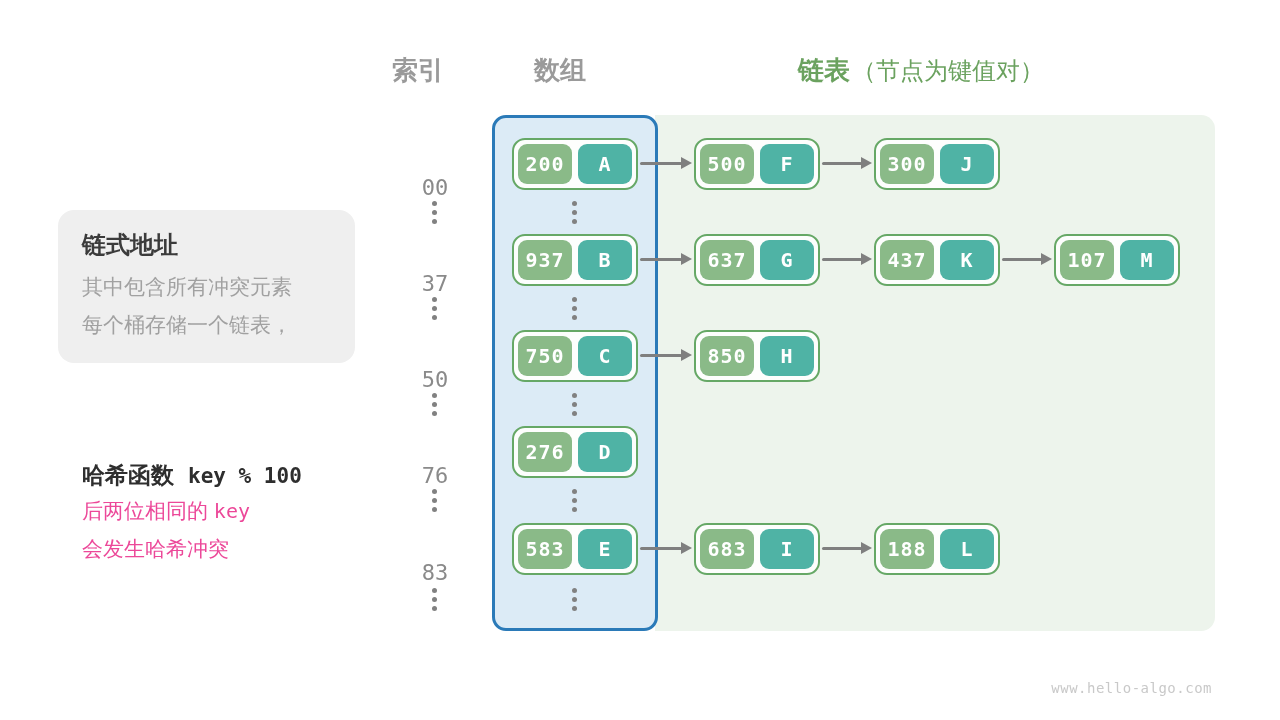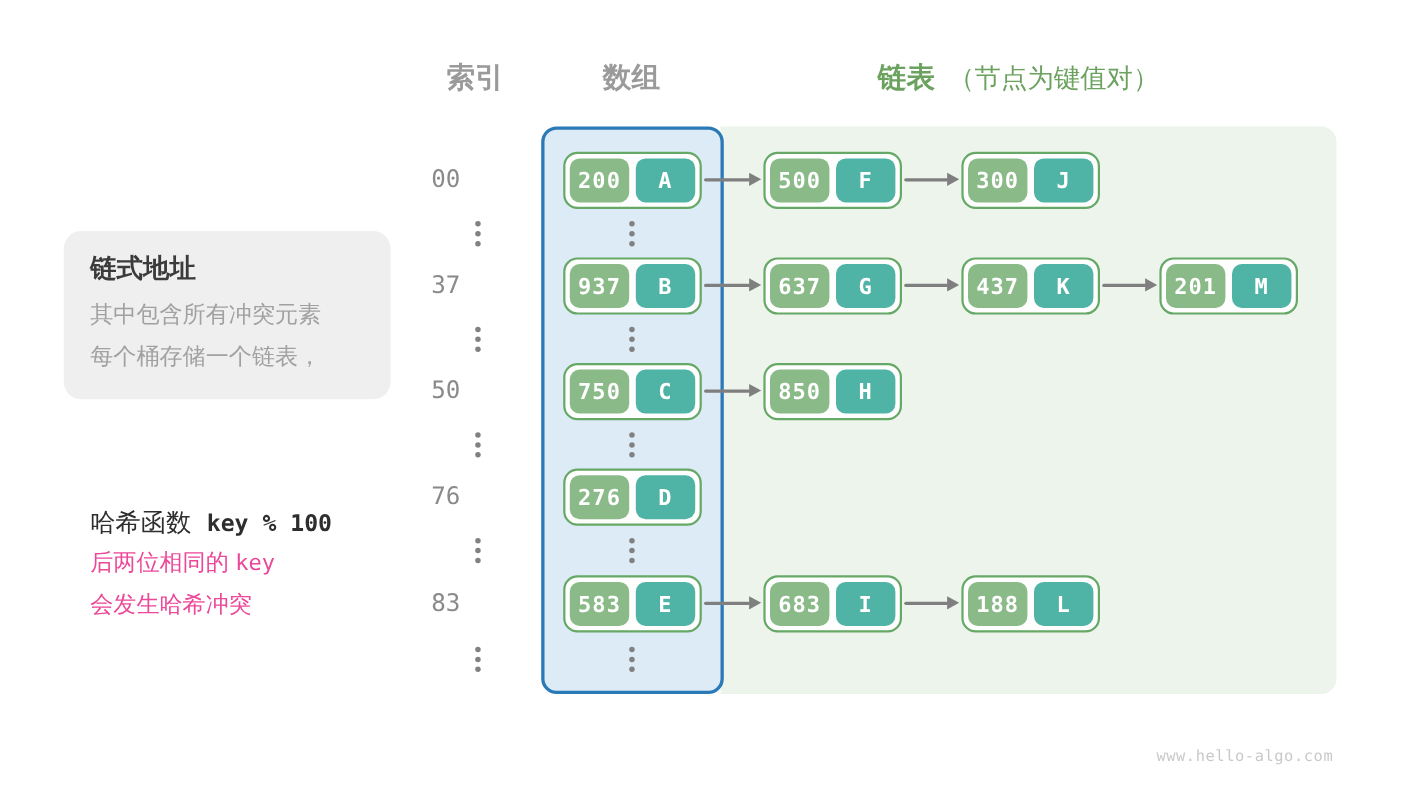--- a/index.html
+++ b/index.html
@@ -3,55 +3,55 @@
 <meta charset="utf-8">
 <style>
   html,body{margin:0;padding:0;background:#ffffff;}
   .stage{
     position:relative;width:1280px;height:720px;overflow:hidden;background:#ffffff;
     font-family:"Liberation Sans","DejaVu Sans",sans-serif;
   }
   
   .col-header{
     position:absolute;top:54px;height:32px;line-height:32px;
-    font-size:26px;font-weight:700;color:#9a9a9a;text-align:center;
+    font-size:26px;font-weight:700;color:#9a9a9a;text-align:left;
   }
   .header-index{left:392px;width:80px;}
   .header-array{left:534px;width:80px;}
   .header-list{left:798px;display:flex;align-items:baseline;color:#6ba25f;white-space:nowrap;}
   .header-list .lh-main{font-size:26px;font-weight:700;}
-  .header-list .lh-note{font-size:24px;font-weight:400;margin-left:12px;}
+  .header-list .lh-note{font-size:24px;font-weight:400;margin-left:2px;}
   
   .info-box{
     position:absolute;left:58px;top:210px;width:297px;height:153px;
     background:#efefef;border-radius:16px;box-sizing:border-box;padding:20px 24px;
   }
   .info-box .ib-title{font-size:24px;font-weight:700;color:#3b3b3b;line-height:30px;margin-bottom:8px;}
   .info-box .ib-line{font-size:21px;color:#a1a1a1;line-height:38px;white-space:nowrap;}
   
   .hash-note{position:absolute;left:82px;top:432px;}
   .hash-title{display:flex;align-items:baseline;gap:14px;line-height:32px;}
-  .hash-title .hn-label{font-size:23px;font-weight:400;color:#2e2e2e;}
+  .hash-title .hn-label{font-size:23px;font-weight:700;color:#2e2e2e;}
   .hash-title .hn-formula{font-family:"DejaVu Sans Mono","Liberation Mono",monospace;font-size:21px;font-weight:700;color:#2e2e2e;margin-top:28px;}
   .hash-line{font-size:21px;color:#ec4899;line-height:38px;white-space:nowrap;}
   .hash-line .mono{font-family:"DejaVu Sans Mono","Liberation Mono",monospace;font-size:20px;}
   
   .list-panel{
     position:absolute;left:655px;top:115px;width:560px;height:516px;
     background:#edf4ec;border-radius:0 14px 14px 0;
   }
   .array-panel{
     position:absolute;left:492px;top:115px;width:166px;height:516px;box-sizing:border-box;
     background:#dcebf6;border:3px solid #2b7ab8;border-radius:14px;
   }
   
   .idx{
-    position:absolute;left:392px;width:86px;text-align:left;
+    position:absolute;left:392px;width:86px;text-align:center;
     font-family:"DejaVu Sans Mono","Liberation Mono",monospace;
-    font-size:22px;line-height:22px;color:#8a8a8a;font-weight:500;
+    font-size:22px;line-height:22px;color:#8a8a8a;font-weight:500;margin-top:24px;
   }
   
   .vdots{
     position:absolute;width:5px;height:5px;border-radius:50%;background:#818181;
     box-shadow:0 9px 0 0 #818181,0 18px 0 0 #818181;
   }
   
   .node{
     position:absolute;width:126px;height:52px;box-sizing:border-box;
     background:#fdfefd;border:2px solid #66a866;border-radius:13px;
@@ -153,21 +153,21 @@
     <span class="cell key">637</span>
     <span class="cell val">G</span>
   </div>
   <div class="arrow" style="left:822px;top:258px;width:40px"></div>
   <div class="node" style="left:874px;top:234px">
     <span class="cell key">437</span>
     <span class="cell val">K</span>
   </div>
   <div class="arrow" style="left:1002px;top:258px;width:40px"></div>
   <div class="node" style="left:1054px;top:234px">
-    <span class="cell key">201</span>
+    <span class="cell key">107</span>
     <span class="cell val">M</span>
   </div>
 
   <div class="node" style="left:512px;top:330px">
     <span class="cell key">750</span>
     <span class="cell val">C</span>
   </div>
   <div class="arrow" style="left:640px;top:354px;width:42px"></div>
   <div class="node" style="left:694px;top:330px">
     <span class="cell key">850</span>

